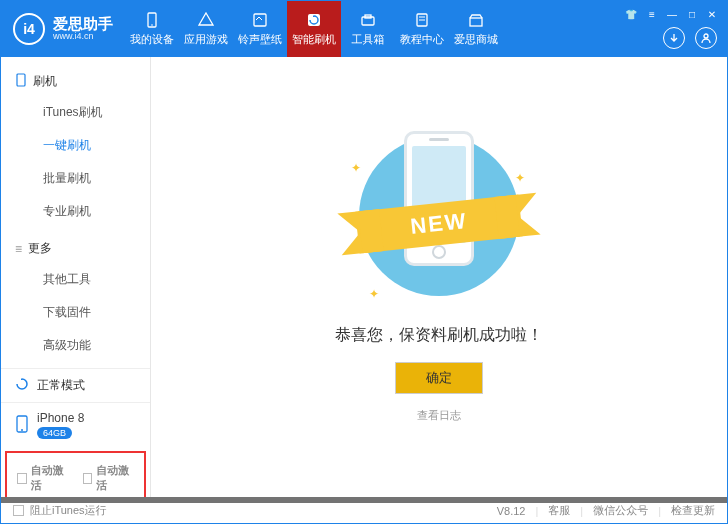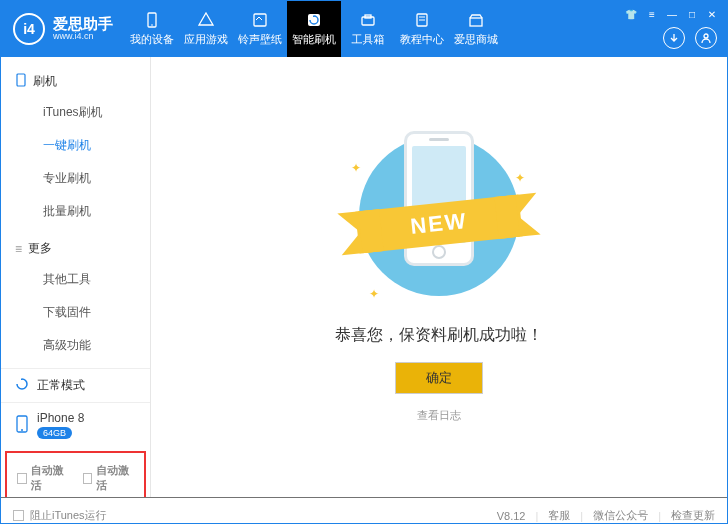--- a/index.html
+++ b/index.html
@@ -6,21 +6,21 @@
 body { font-family: "Microsoft YaHei", Arial, sans-serif; font-size: 12px; background: #fff; width: 728px; height: 524px; overflow: hidden; display: flex; flex-direction: column; border: 1px solid #1e82e8; }
 
 .header { background: #1e82e8; height: 56px; display: flex; align-items: center; color: #fff; position: relative; }
 .logo-area { display: flex; align-items: center; padding: 0 12px; gap: 8px; }
 .logo-circle { width: 32px; height: 32px; border: 2px solid #fff; border-radius: 50%; display: flex; align-items: center; justify-content: center; font-weight: bold; font-size: 14px; }
 .logo-text { display: flex; flex-direction: column; line-height: 1.1; }
 .logo-text .brand { font-size: 15px; font-weight: bold; }
 .logo-text .url { font-size: 9px; opacity: 0.9; }
 .nav { display: flex; height: 100%; }
 .nav-item { display: flex; flex-direction: column; align-items: center; justify-content: center; width: 54px; height: 100%; cursor: pointer; gap: 3px; font-size: 11px; }
-.nav-item.active { background: #000000; }
+.nav-item.active { background: #b91c1c; }
 .nav-item .nav-icon { width: 18px; height: 18px; display: flex; align-items: center; justify-content: center; }
 .header-right { position: absolute; right: 8px; top: 6px; display: flex; gap: 6px; font-size: 10px; align-items: center; }
 .header-right .win-btn { width: 14px; height: 14px; display: flex; align-items: center; justify-content: center; cursor: pointer; }
 .header-actions { position: absolute; right: 10px; bottom: 8px; display: flex; gap: 10px; }
 .circle-btn { width: 22px; height: 22px; border: 1.5px solid #fff; border-radius: 50%; display: flex; align-items: center; justify-content: center; cursor: pointer; }
 
 .body { flex: 1; display: flex; overflow: hidden; }
 .sidebar { width: 150px; border-right: 1px solid #e6e6e6; display: flex; flex-direction: column; padding-top: 10px; }
 .sb-group { padding: 0 0 6px 0; }
 .sb-group-head { display: flex; align-items: center; gap: 6px; padding: 6px 14px; color: #333; font-size: 12px; font-weight: 500; }
@@ -48,21 +48,21 @@
 .ribbon::before, .ribbon::after { content: ""; position: absolute; top: 0; width: 0; height: 0; border: 21px solid #f8c736; }
 .ribbon::before { left: -18px; border-left-color: transparent; }
 .ribbon::after { right: -18px; border-right-color: transparent; }
 .sparkle { position: absolute; color: #f8c736; font-size: 12px; }
 .sp1 { left: 12px; top: 30px; } .sp2 { right: 14px; top: 40px; } .sp3 { left: 30px; bottom: 10px; }
 
 .success-text { font-size: 16px; color: #333; margin-bottom: 16px; }
 .ok-btn { border: 1px solid #ccc; background: #eab308; padding: 6px 30px; font-size: 13px; color: #333; cursor: pointer; margin-bottom: 14px; }
 .log-link { color: #999; font-size: 11px; cursor: pointer; }
 
-.footer { height: 26px; border-top: 1px solid #737373; display: flex; align-items: flex-end; padding: 0 12px; color: #888; font-size: 11px; justify-content: space-between; }
+.footer { height: 26px; border-top: 6px solid #737373; display: flex; align-items: flex-start; padding: 0 12px; color: #888; font-size: 11px; justify-content: space-between; }
 .footer-left { display: flex; align-items: center; gap: 6px; }
 .footer-left .cb { width: 11px; height: 11px; border: 1px solid #bbb; }
 .footer-right { display: flex; align-items: center; gap: 10px; }
 .footer-right .sep { color: #ddd; }
 </style>
 </head>
 <body>
 
 <div class="header">
   <div class="logo-area">
@@ -164,22 +164,22 @@
   <div class="sidebar">
     <div class="sb-group">
       <div class="sb-group-head">
         <span><svg width="12" height="14" viewBox="0 0 12 14">
               <rect x="2" y="1" width="8" height="12" rx="1" fill="none" stroke="#1e82e8" stroke-width="1.2"></rect>
             </svg></span>
         <span>刷机</span>
       </div>
       <div class="sb-item">iTunes刷机</div>
       <div class="sb-item active">一键刷机</div>
+      <div class="sb-item">批量刷机</div>
       <div class="sb-item">专业刷机</div>
-      <div class="sb-item">批量刷机</div>
     </div>
     <div class="sb-group">
       <div class="sb-group-head">
         <span style="color:#999">≡</span>
         <span>更多</span>
       </div>
       <div class="sb-item">其他工具</div>
       <div class="sb-item">下载固件</div>
       <div class="sb-item">高级功能</div>
     </div>

